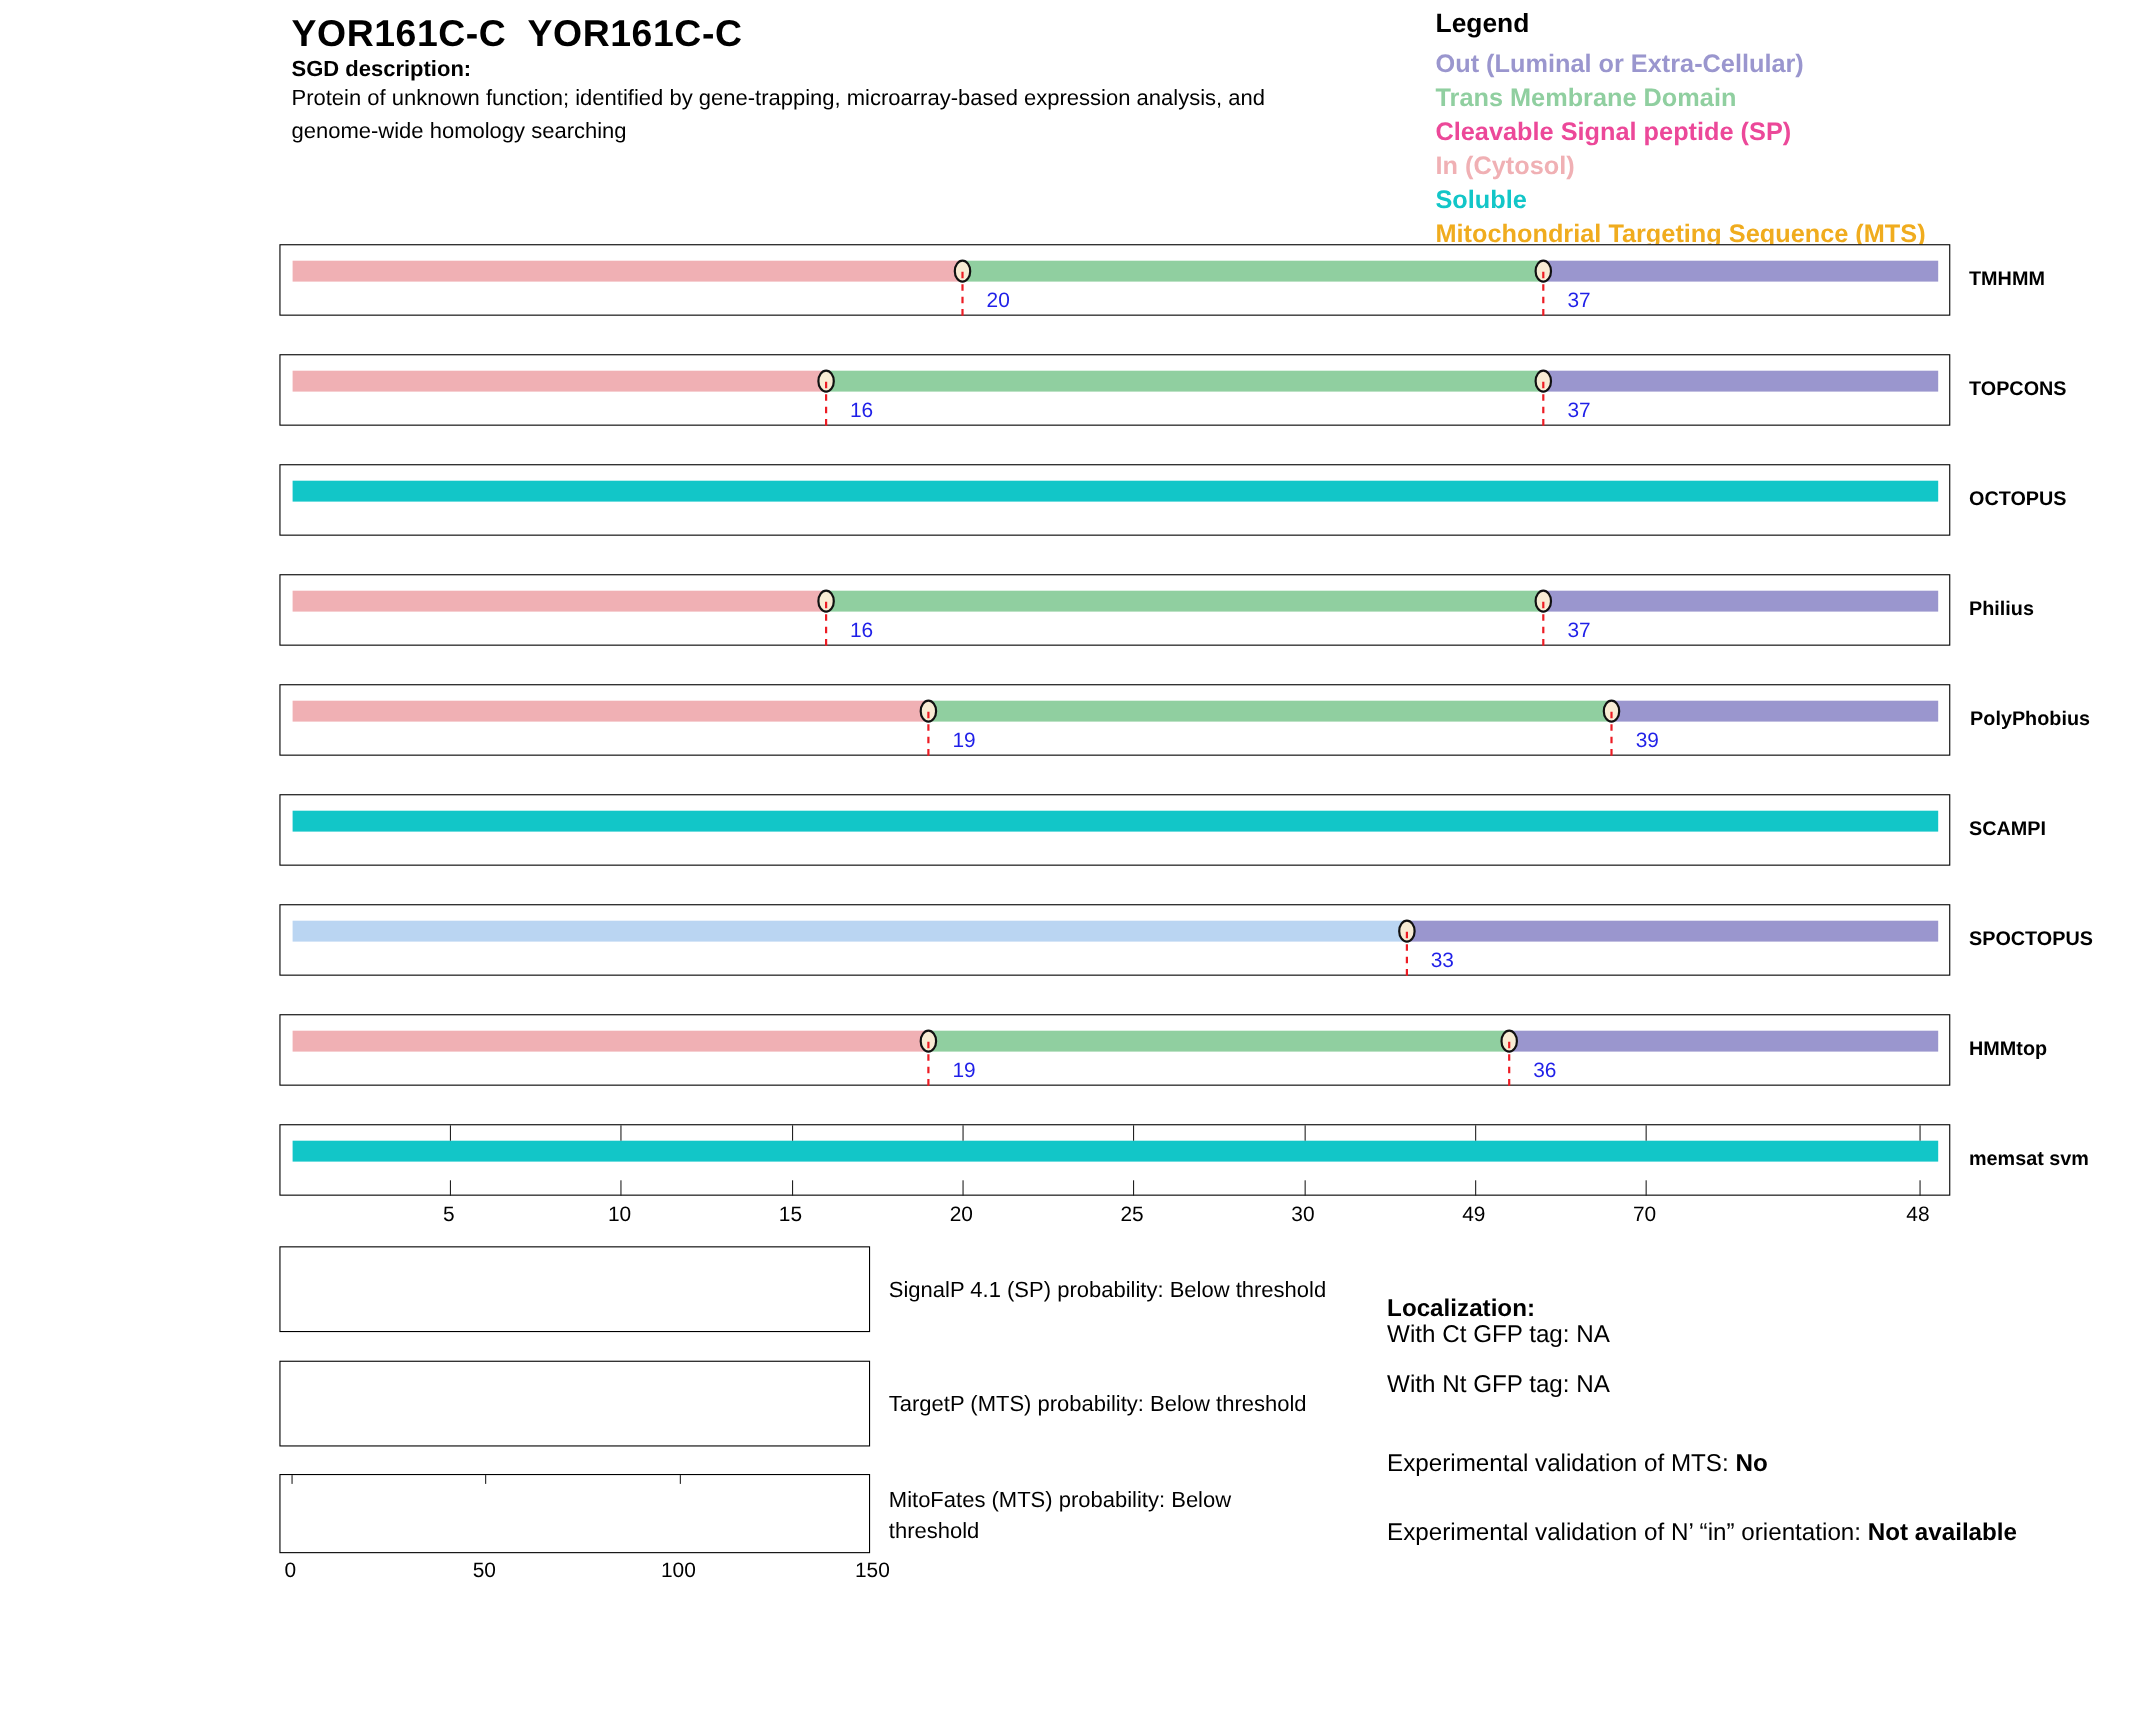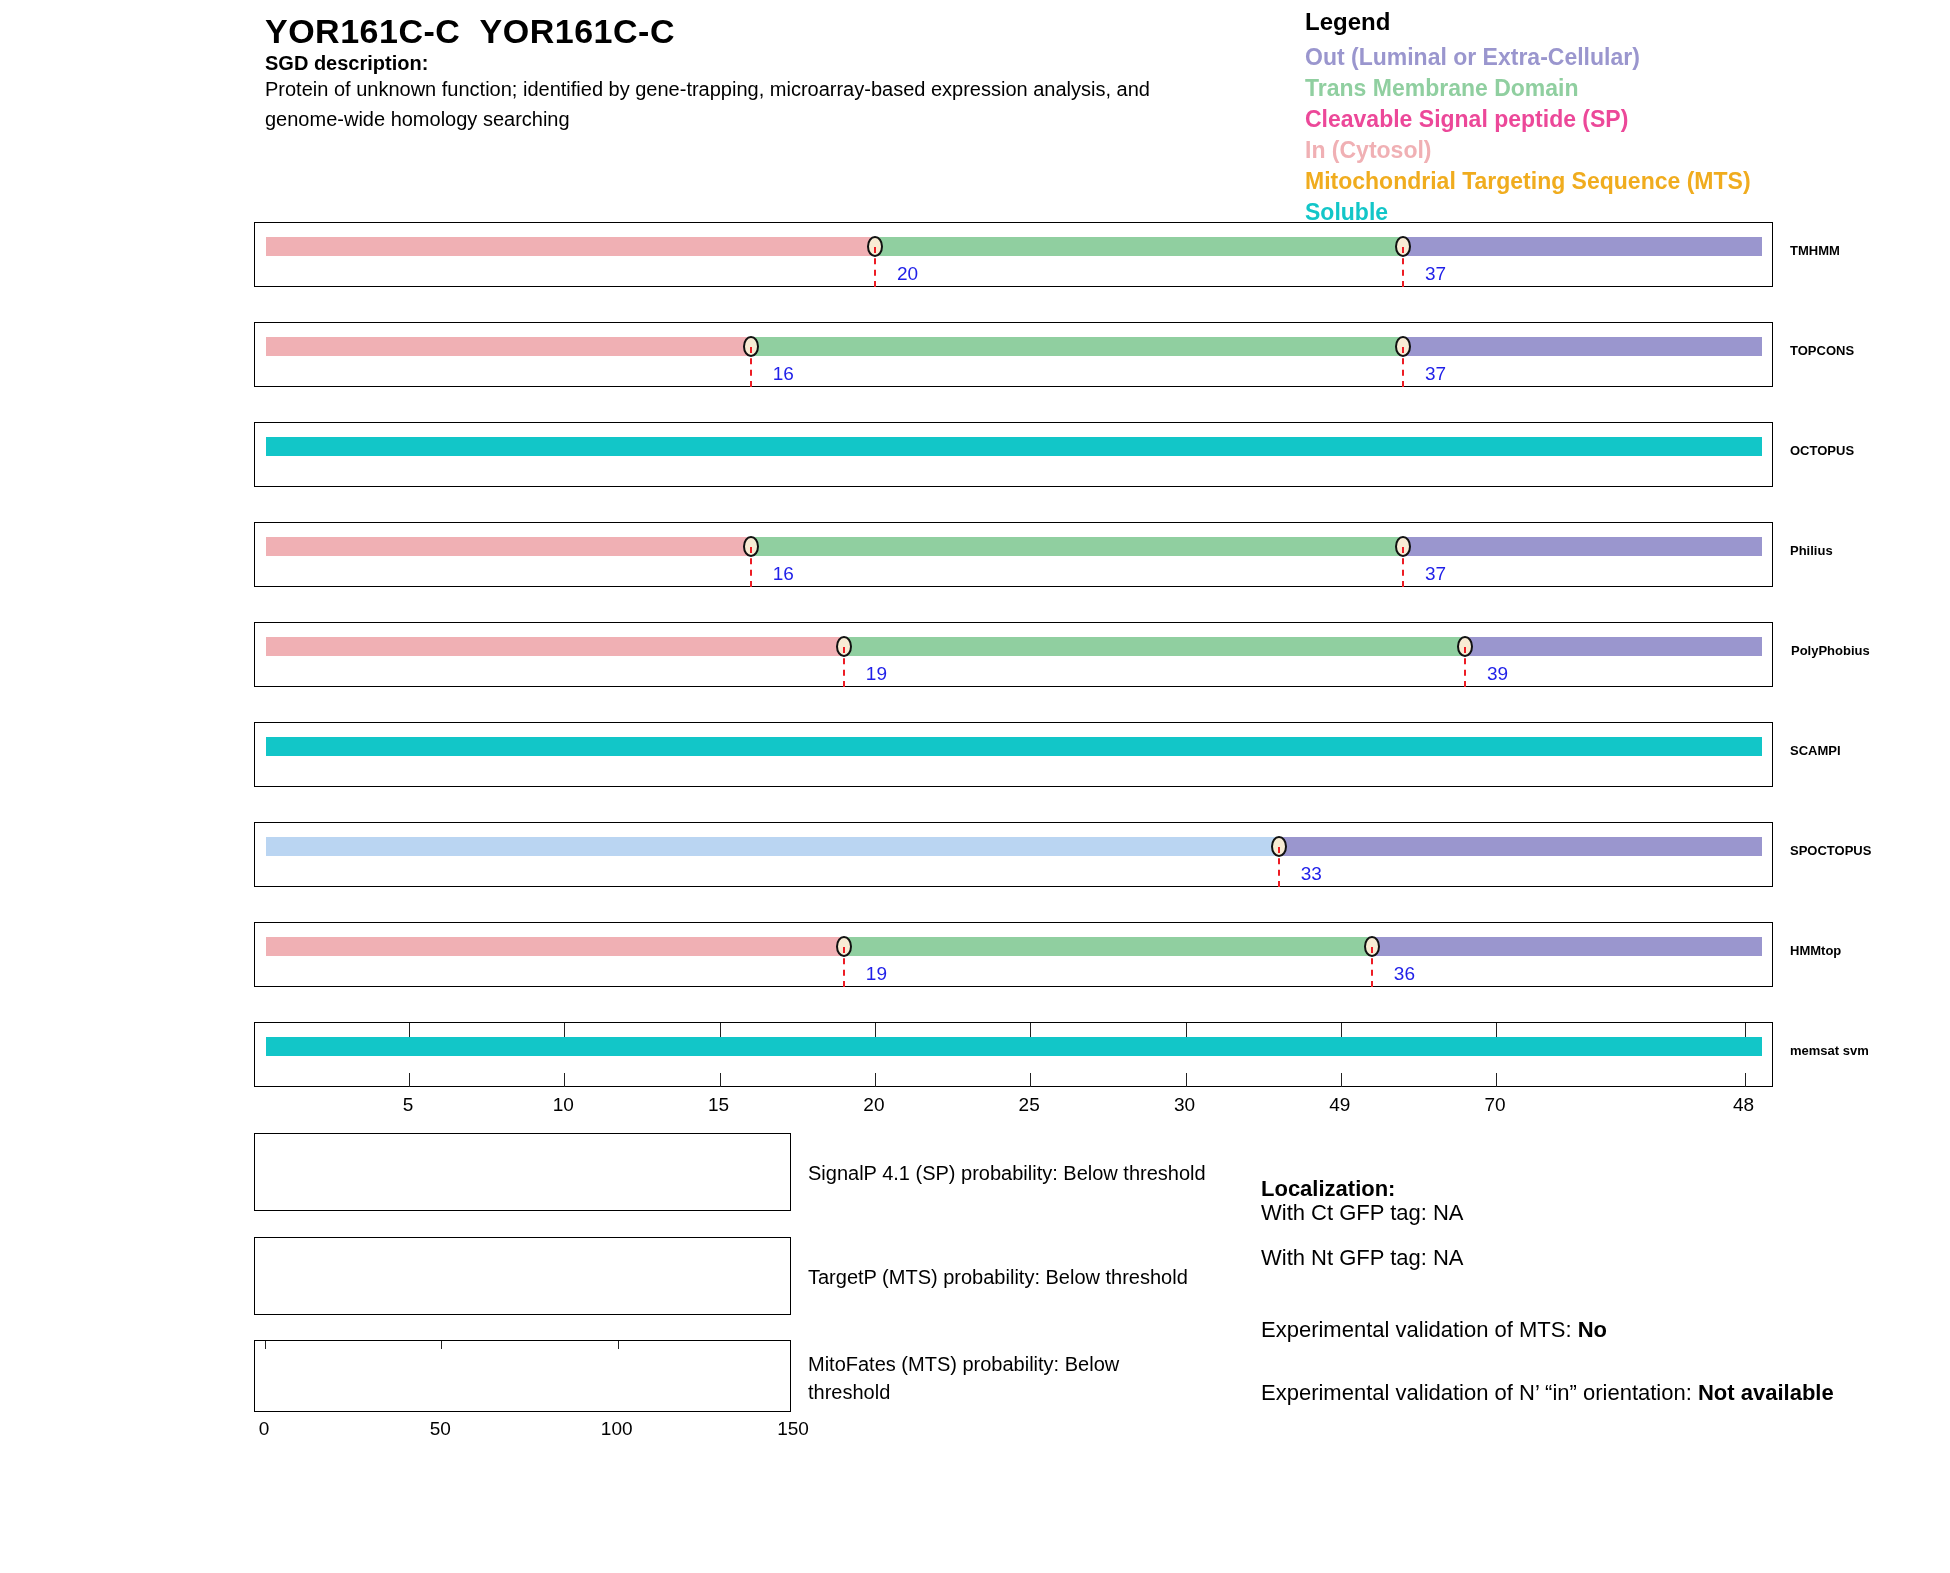--- a/index.html
+++ b/index.html
@@ -12,21 +12,21 @@
   .legend{position:absolute;left:1305px;top:8px;}
   .legend-title{font-size:24px;font-weight:bold;margin-bottom:6px;}
   .legend-item{font-size:23px;font-weight:bold;line-height:31px;white-space:nowrap;}
   .tbox{position:absolute;border:1.5px solid #000;background:#fff;box-sizing:border-box;}
   .seg{position:absolute;z-index:1;}
   .tick{position:absolute;width:0;border-left:1.5px solid #222;z-index:1;}
   .mcircle{position:absolute;width:16px;height:21px;border:2.5px solid #111;border-radius:50%;
            box-sizing:border-box;z-index:2;}
   .vdash{position:absolute;width:0;border-left:2px dashed #ed1c24;z-index:3;}
   .mnum{position:absolute;font-size:19px;z-index:4;}
-  .tlabel{position:absolute;font-size:13px;font-weight:bold;white-space:nowrap;}
+  .tlabel{position:absolute;font-size:18px;font-weight:bold;white-space:nowrap;}
   .axlabel{position:absolute;font-size:19px;text-align:center;}
   .plabel{position:absolute;font-size:20px;line-height:28px;}
   .loc-head{font-size:22px;font-weight:bold;margin-top:24px;}
   .loc-line{font-size:22px;line-height:30px;}
 </style>
 </head>
 <body>
 
 <div class="page" id="page">
 
@@ -34,22 +34,22 @@
   <div class="abs sgd-head" style="left:265px;top:52px">SGD description:</div>
   <div class="abs sgd-desc" style="left:265px;top:74px">Protein of unknown function; identified by gene-trapping, microarray-based expression analysis, and genome-wide homology searching</div>
 
   <div class="legend">
     <div class="legend-title">Legend</div>
     <div id="legend-items">
         <div class="legend-item" style="color: rgb(154, 150, 206);">Out (Luminal or Extra-Cellular)</div>
         <div class="legend-item" style="color: rgb(144, 207, 160);">Trans Membrane Domain</div>
         <div class="legend-item" style="color: #ec4899;">Cleavable Signal peptide (SP)</div>
         <div class="legend-item" style="color: rgb(240, 176, 180);">In (Cytosol)</div>
+        <div class="legend-item" style="color: rgb(18, 198, 200);">Soluble</div>
         <div class="legend-item" style="color: rgb(240, 172, 30);">Mitochondrial Targeting Sequence (MTS)</div>
-        <div class="legend-item" style="color: rgb(18, 198, 200);">Soluble</div>
       </div>
   </div>
 
   <div class="abs loc-head" style="left:1261px;top:1152px">Localization:</div>
   <div class="abs loc-line" style="left:1261px;top:1198px">With Ct GFP tag: NA</div>
   <div class="abs loc-line" style="left:1261px;top:1243px">With Nt GFP tag: NA</div>
   <div class="abs loc-line" style="left:1261px;top:1315px">
     <span>Experimental validation of MTS: </span><b>No</b>
   </div>
   <div class="abs loc-line" style="left:1261px;top:1378px;width:600px">

